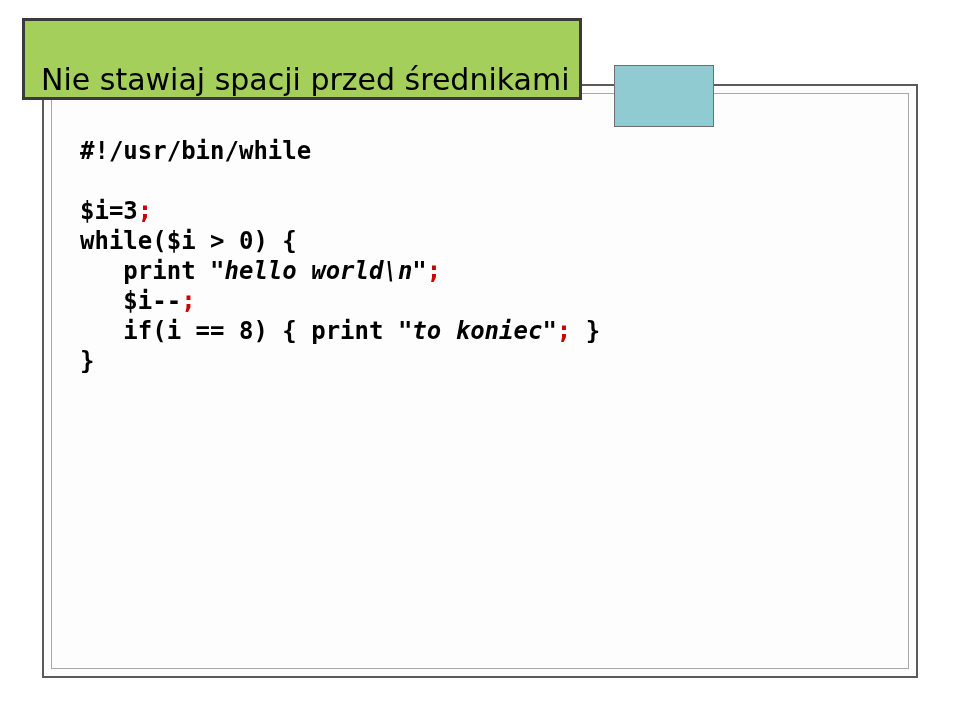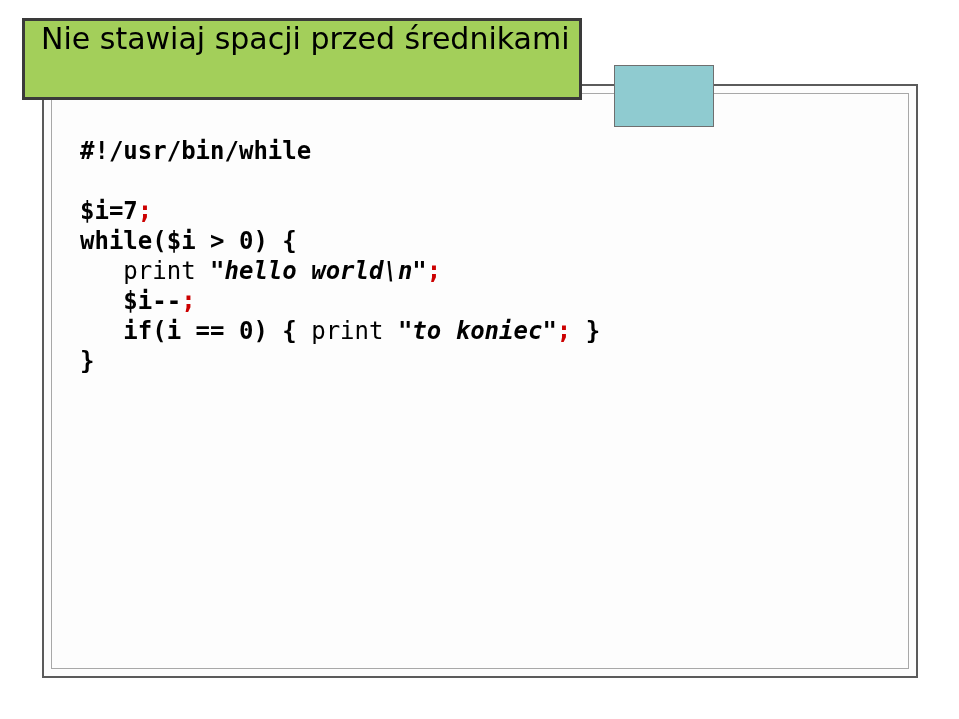--- a/index.html
+++ b/index.html
@@ -40,21 +40,21 @@
   .title-box {
     position: absolute;
     left: 22px;
     top: 18px;
     width: 560px;
     height: 82px;
     background: #a3cf5a;
     border: 3px solid #3a3a3a;
     box-sizing: border-box;
     display: flex;
-    align-items: flex-start;
+    align-items: flex-end;
     padding-left: 16px;
     z-index: 3;
   }
   .title-text {
     font-size: 30px;
     color: #000000;
     font-weight: 400;
     letter-spacing: 0px;
   }
   .accent-tab {
@@ -69,41 +69,41 @@
     z-index: 2;
   }
   .code {
     font-family: "DejaVu Sans Mono", "Liberation Mono", Consolas, monospace;
     font-size: 24px;
     line-height: 1.25;
     color: #000000;
     white-space: pre;
     font-weight: bold;
   }
-  .code .kw { font-weight: normal; }
+  .code .kw { font-weight: bold; }
   .code .str { font-style: italic; font-weight: bold; }
   .code .sc { color: #cc0000; font-weight: bold; }
 </style>
 </head>
 <body>
 
 <div class="slide">
 
   <div class="accent-tab"></div>
 
   <div class="title-box">
     <span class="title-text">Nie stawiaj spacji przed średnikami</span>
   </div>
 
   <div class="outer-frame">
     <div class="inner-frame">
       <div class="code"><span>#!/usr/bin/while</span>
 <span></span>
-<span>$i=7</span><span class="sc">;</span>
+<span>$i=3</span><span class="sc">;</span>
 <span>while($i &gt; 0) {</span>
 <span>   </span><span class="kw">print </span><span class="str">"hello world\n"</span><span class="sc">;</span>
 <span>   </span><span>$i--</span><span class="sc">;</span>
-<span>   </span><span>if(i == 0) { </span><span class="kw">print </span><span class="str">"to koniec"</span><span class="sc">;</span><span> }</span>
+<span>   </span><span>if(i == 8) { </span><span class="kw">print </span><span class="str">"to koniec"</span><span class="sc">;</span><span> }</span>
 <span>}</span></div>
     </div>
   </div>
 
 </div>
 
 </body></html>

